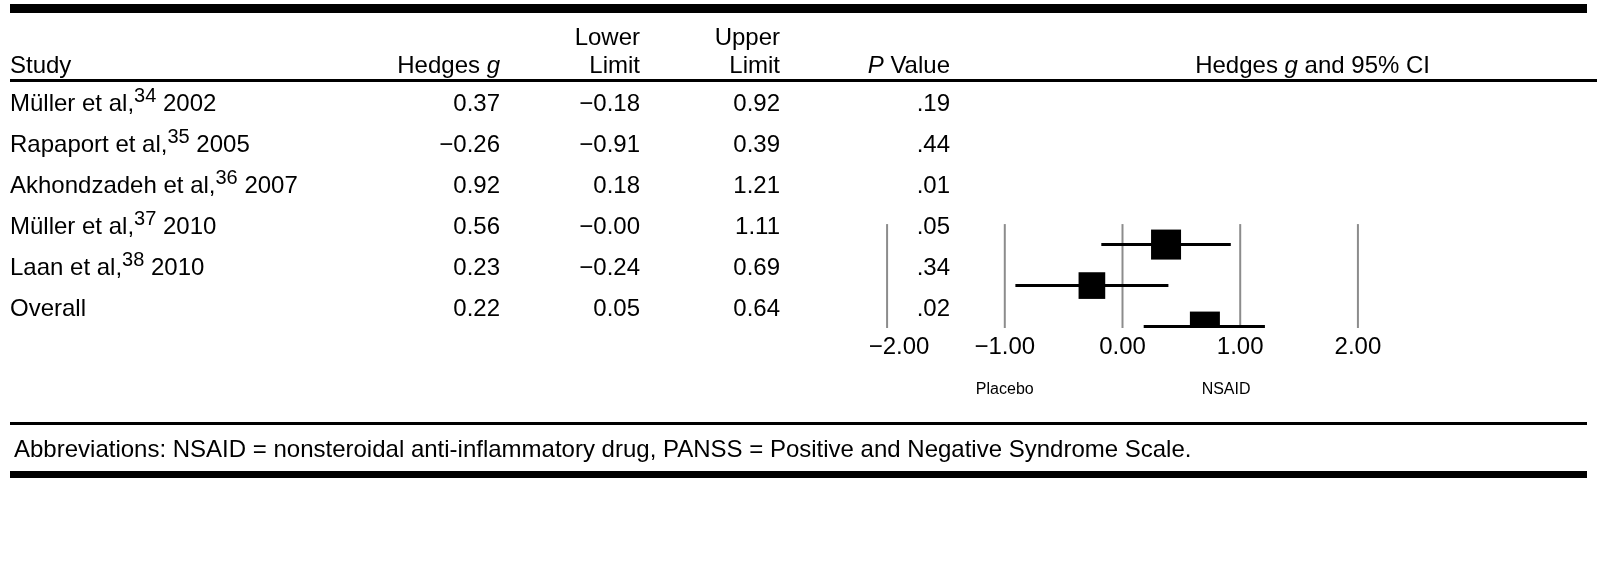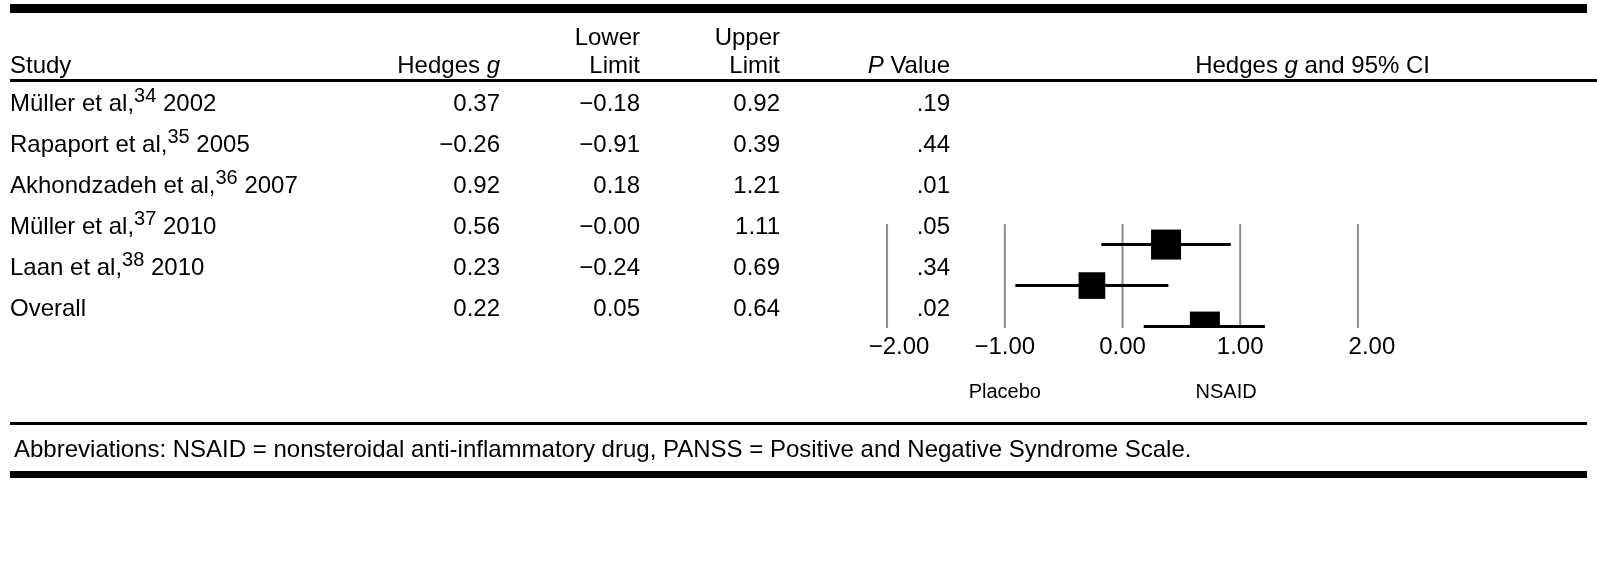--- a/index.html
+++ b/index.html
@@ -111,21 +111,21 @@
     margin-top: 4px;
   }
   .axis-num {
     position: absolute;
     font-size: 24px;
     transform: translateX(-50%);
     top: 0;
   }
   .axis-side {
     position: absolute;
-    font-size: 20px;
+    font-size: 16px;
     transform: translateX(-50%);
     top: 48px;
   }
   .footnote {
     font-family: Liberation Sans, sans-serif;
     font-size: 24px;
     margin: 10px 0 0 4px;
   }
 </style>
 </head>
@@ -267,21 +267,21 @@
           <polygon points="1118.3854166666665,412.5 1152.5208333333333,395.5 1187.8333333333335,412.5 1152.5208333333333,429.5" fill="#e8e8e8" stroke="#000" stroke-width="2.5"></polygon>
         </g>
       </svg>
   </div>
 
   <div class="axis-labels" id="axislabels">
       <div class="axis-num" style="left: 877.083px; margin-left: 12px;">−2.00</div>
       <div class="axis-num" style="left: 994.792px;">−1.00</div>
       <div class="axis-num" style="left: 1112.5px;">0.00</div>
       <div class="axis-num" style="left: 1230.21px;">1.00</div>
-      <div class="axis-num" style="left: 1347.92px; margin-left: 14px;">2.00</div>
+      <div class="axis-num" style="left: 1347.92px;">2.00</div>
       <div class="axis-side" style="left: 994.792px;">Placebo</div>
       <div class="axis-side" style="left: 1216.08px;">NSAID</div>
     </div>
 
   <div class="rule-thin"></div>
   <div class="footnote">Abbreviations: NSAID = nonsteroidal anti-inflammatory drug, PANSS = Positive and Negative Syndrome Scale.</div>
   <div class="rule-bottom"></div>
 
 </div>
 

